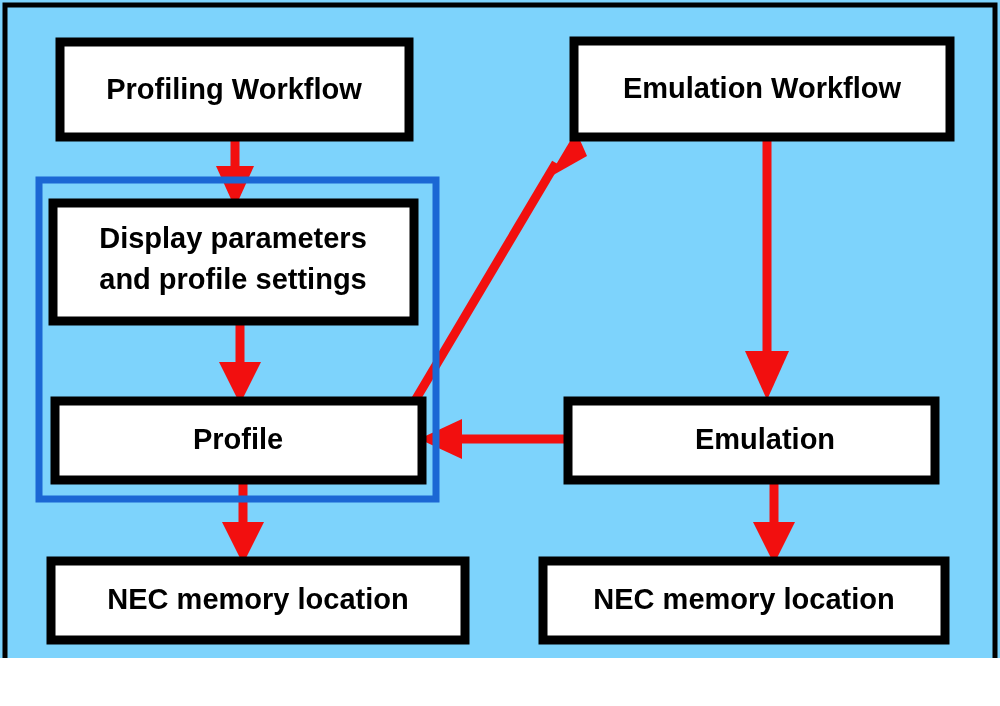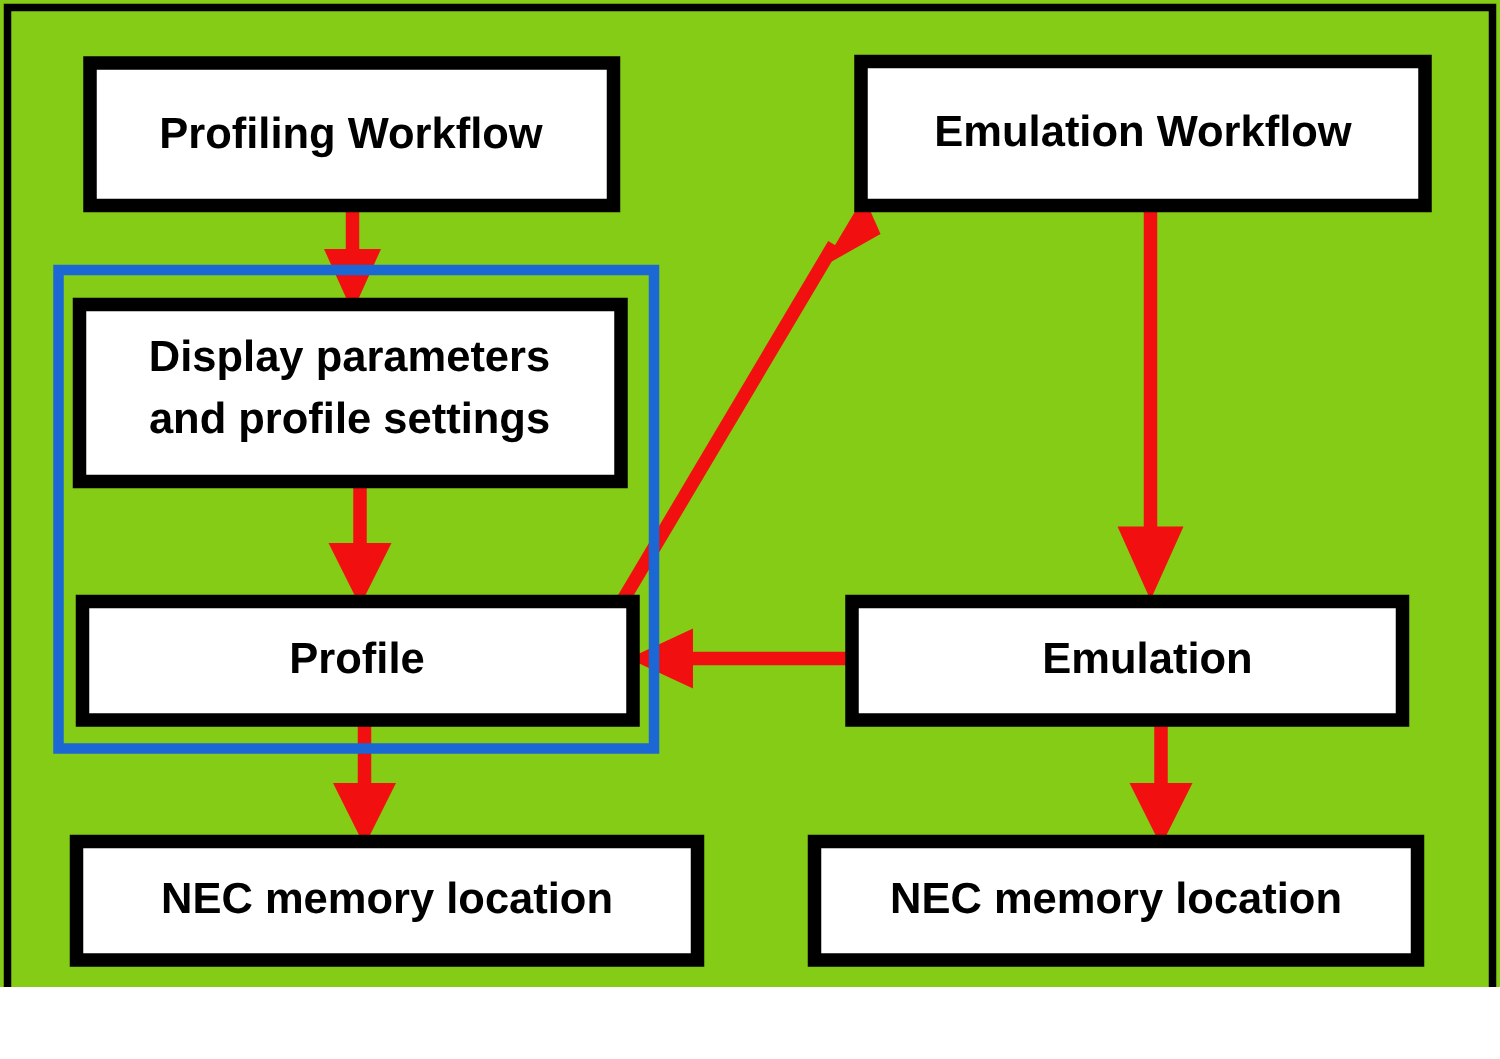--- a/index.html
+++ b/index.html
@@ -8,21 +8,21 @@
     padding: 0;
     background: #ffffff;
   }
   body {
     font-family: "Liberation Sans", sans-serif;
   }
   #diagram-root {
     position: relative;
     width: 1000px;
     height: 658px;
-    background: #84cc16;
+    background: #7dd3fc;
     overflow: hidden;
   }
   #diagram-svg {
     position: absolute;
     left: 0;
     top: 0;
     width: 1000px;
     height: 706px;
     display: block;
   }

